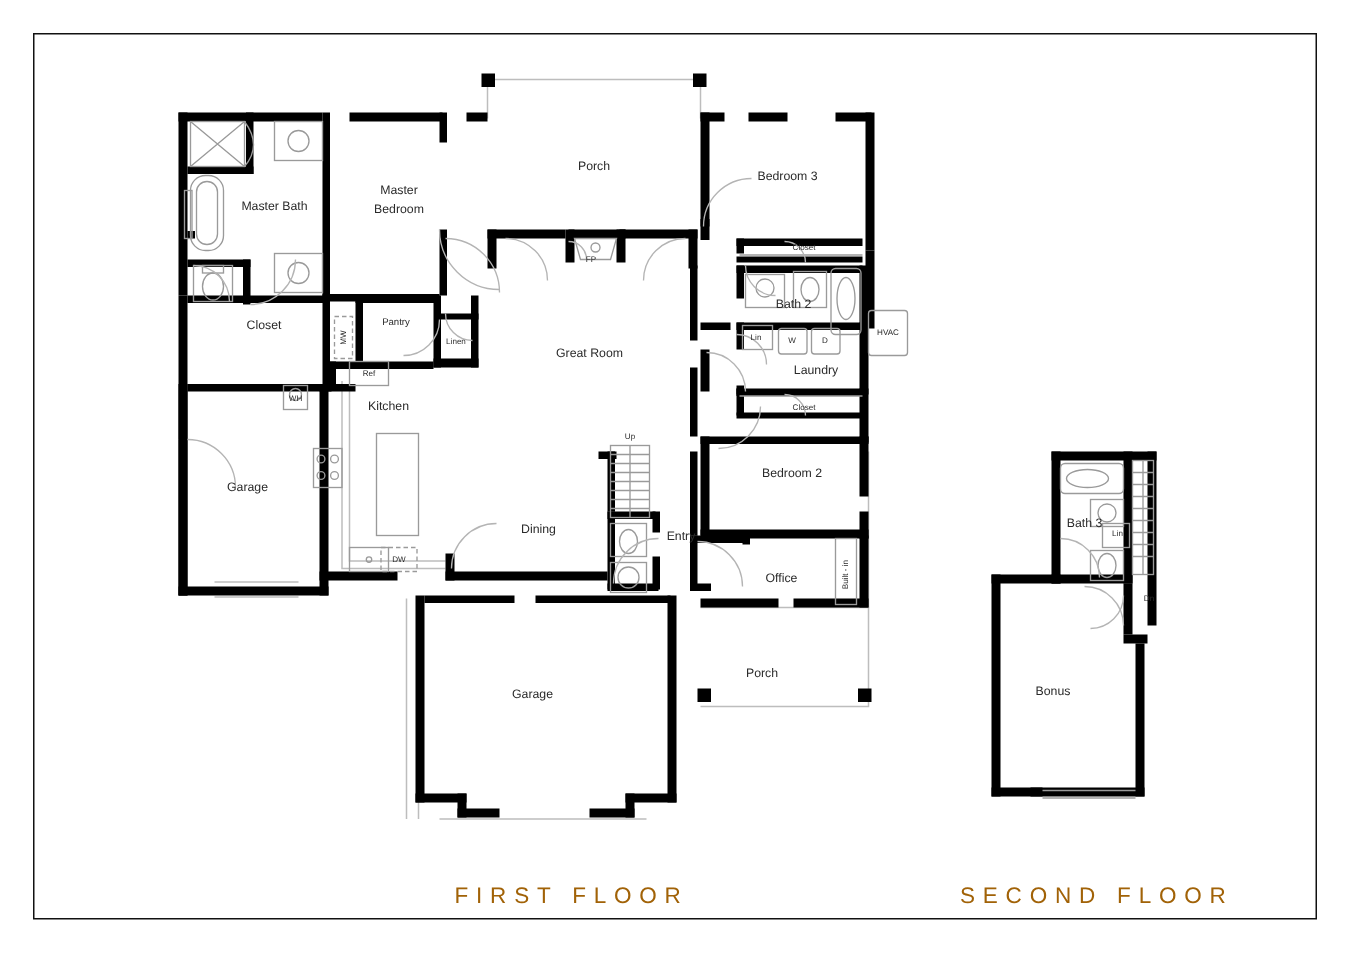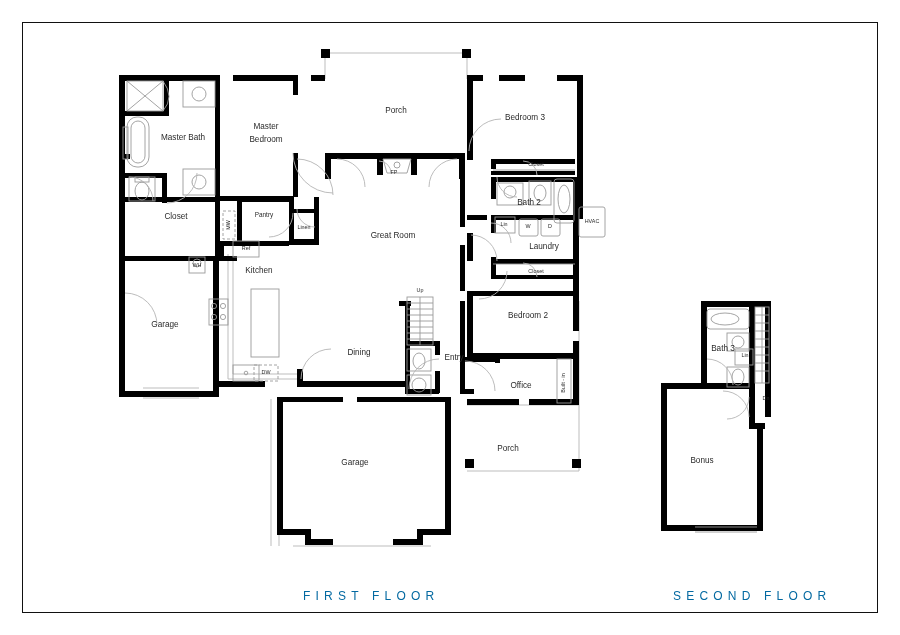--- a/index.html
+++ b/index.html
@@ -3,23 +3,23 @@
 <meta charset="utf-8">
 <style>
   html,body{margin:0;padding:0;background:#ffffff;}
   body{width:900px;height:635px;overflow:hidden;font-family:"Liberation Sans",sans-serif;}
   #page{position:relative;width:900px;height:635px;background:#ffffff;}
   #frame{position:absolute;left:22px;top:22px;width:856px;height:591px;border:1.5px solid #111111;box-sizing:border-box;}
   svg{display:block;}
   .rlabel{font-family:"Liberation Sans",sans-serif;fill:#2a2a2a;font-size:8.2px;text-anchor:middle;dominant-baseline:middle;}
   .rlabel.sm{font-size:6.4px;}
   .rlabel.xs{font-size:5.4px;}
-  .floortitle{position:absolute;font-family:"Liberation Sans",sans-serif;font-size:12px;letter-spacing:5.2px;color:#0369a1;white-space:nowrap;}
+  .floortitle{position:absolute;font-family:"Liberation Sans",sans-serif;font-size:15px;letter-spacing:5.2px;color:#a16207;white-space:nowrap;}
   #title-first{left:280px;top:566px;}
-  #title-second{left:650px;top:566px;}
+  #title-second{left:617px;top:566px;}
 </style>
 </head>
 <body>
 
 <div id="page">
   <div id="frame">
 
     <svg id="plan-svg" width="856" height="591" viewBox="22 22 856 591">
 
       <g>

